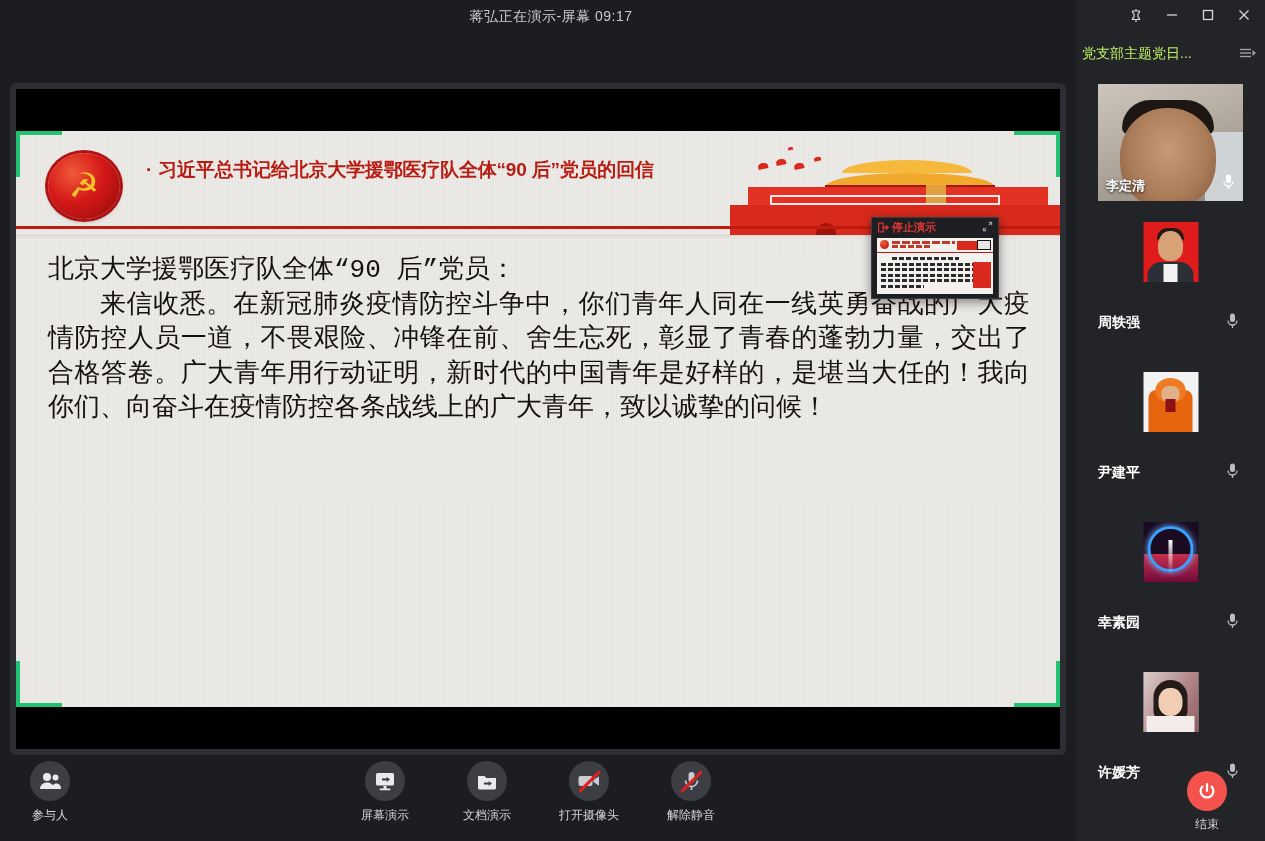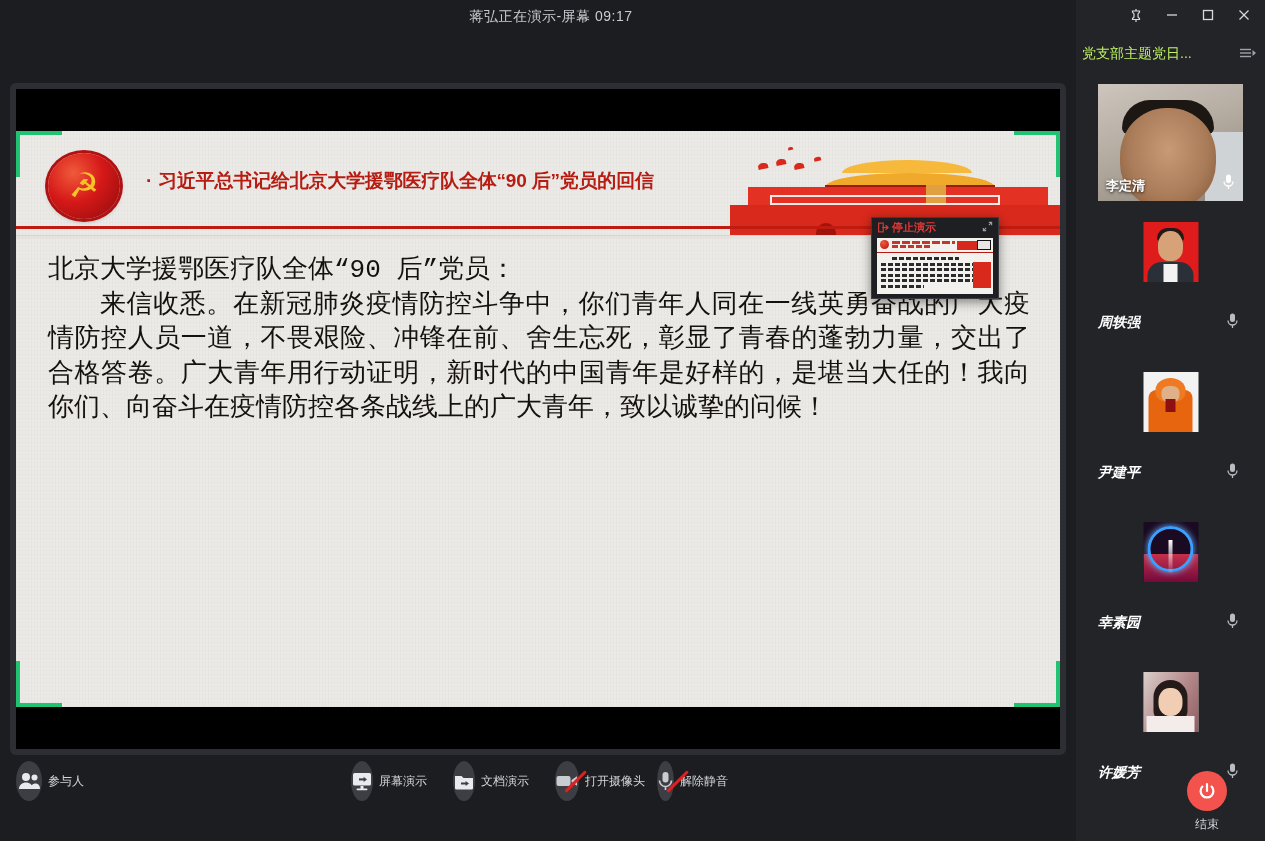--- a/index.html
+++ b/index.html
@@ -78,21 +78,21 @@
   }
   .emblem {
     position: absolute; left: 32px; top: 22px; width: 72px; height: 66px;
     border-radius: 50%;
     background: radial-gradient(circle at 35% 30%, #f05a3a 0%, #d51818 45%, #8d0b0b 100%);
     box-shadow: 0 0 0 3px #b01212, 0 2px 5px rgba(0,0,0,.35);
     display: flex; align-items: center; justify-content: center;
   }
   .emblem .hs { color: #f6c429; font-size: 34px; line-height: 1; transform: translateY(-1px); }
   .slide-title {
-    position: absolute; left: 130px; top: 38px; width: 560px;
+    position: absolute; left: 130px; top: 27px; width: 560px;
     color: #b71c13; font-weight: bold; font-size: 19px; line-height: 1.28;
     letter-spacing: -0.2px;
   }
   .slide-title .dot { color: #b71c13; margin-right: 6px; }
   .redrule {
     position: absolute; left: 0; bottom: 10px; width: 100%; height: 3px; background: #c01b10;
   }
   .redrule2 {
     position: absolute; left: 0; bottom: 0; width: 100%; height: 4px; background: #e6e3df;
     border-top: 1px solid #d8d4cf;
@@ -174,21 +174,21 @@
   }
   .tile.active .thumb .wall {
     position: absolute; right: 0; top: 48px; width: 38px; height: 69px; background: #cfd3d6;
   }
   .tile .name {
     position: absolute; left: 8px; bottom: 6px; color: #fff; font-size: 13px;
     font-weight: bold; text-shadow: 0 1px 3px rgba(0,0,0,.85);
   }
   .tile.active .mic { position: absolute; right: 8px; bottom: 6px; }
 
-  .tile.row { height: 144px; margin-bottom: 0; font-style: italic; }
+  .tile.row { height: 144px; margin-bottom: 0; }
   .tile.row .avatar {
     position: absolute; left: 50%; transform: translateX(-50%); top: 8px;
     width: 55px; height: 60px; overflow: hidden;
   }
   .tile.row .name { position: absolute; left: 0; bottom: 26px; color: #fff; font-size: 14px; font-weight: bold; text-shadow: none; }
   .tile.row .mic { position: absolute; right: 4px; bottom: 24px; }
 
   .av-id { background: #e01b1b; position: relative; }
   .av-id .head { position: absolute; left: 50%; transform: translateX(-50%); top: 9px; width: 25px; height: 30px; background: #d7a277; border-radius: 48% 48% 42% 42%; }
   .av-id .hair { position: absolute; left: 50%; transform: translateX(-50%); top: 6px; width: 27px; height: 13px; background: #231a16; border-radius: 14px 14px 4px 4px; }
@@ -214,21 +214,21 @@
   .av-lady .bg { position: absolute; inset: 0; background: linear-gradient(120deg,#d9cfc9 0%, #b4888b 55%, #8e5d62 100%); }
   .av-lady .hair2 { position: absolute; left: 50%; transform: translateX(-50%); top: 8px; width: 34px; height: 42px; background: #241a18; border-radius: 18px 18px 12px 12px; }
   .av-lady .face3 { position: absolute; left: 50%; transform: translateX(-50%); top: 16px; width: 24px; height: 28px; background: #f0cdb3; border-radius: 45%; }
   .av-lady .shirt2 { position: absolute; left: 50%; transform: translateX(-50%); bottom: 0; width: 48px; height: 16px; background: #f3eceb; }
 
   
   .toolbar {
     position: absolute; left: 0; bottom: 0; width: 1076px; height: 86px;
   }
   .tb-group { position: absolute; left: 50%; transform: translateX(-50%); top: 6px; display: flex; gap: 34px; }
-  .tb-item { width: 68px; display: flex; flex-direction: row; align-items: center; gap: 6px; }
+  .tb-item { width: 68px; display: flex; flex-direction: column; align-items: center; gap: 6px; }
   .tb-circle {
     width: 40px; height: 40px; border-radius: 50%; background: #3c3e43;
     display: flex; align-items: center; justify-content: center; position: relative;
   }
   .tb-label { color: #d3d6da; font-size: 12px; white-space: nowrap; }
   .slash { position: absolute; left: 6px; top: 19px; width: 29px; height: 2.5px; background: #e02020; transform: rotate(-45deg); border-radius: 2px; }
   .tb-left { position: absolute; left: 16px; top: 6px; }
   .end-btn {
     position: absolute; right: 24px; bottom: 8px; width: 68px;
     display: flex; flex-direction: column; align-items: center; gap: 5px; z-index: 50;

